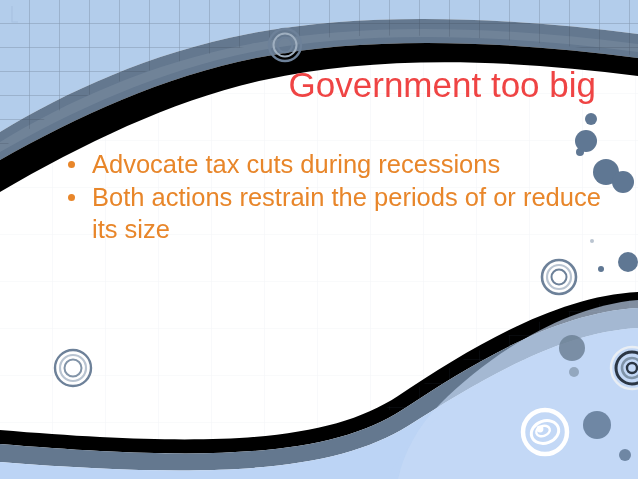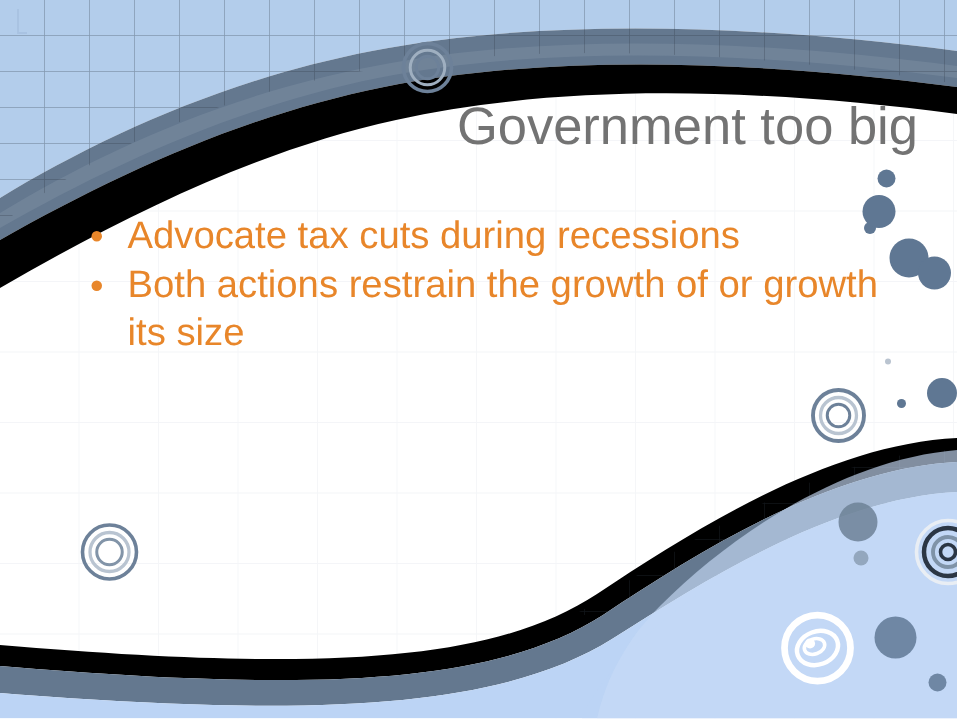--- a/index.html
+++ b/index.html
@@ -25,37 +25,37 @@
     height: 479px;
     pointer-events: none;
   }
   
   #content {
     position: absolute;
     inset: 0;
   }
   #slide-title {
     position: absolute;
-    left: 56px;
+    left: 40px;
     top: 64px;
     width: 556px;
     text-align: right;
     font-size: 35px;
     line-height: 42px;
     font-weight: 400;
-    color: #737373;
+    color: #ef4444;
     letter-spacing: 0px;
     white-space: nowrap;
   }
   #bullet-list {
     position: absolute;
     left: 44px;
     top: 136px;
     width: 560px;
-    margin: 5px;
+    margin: 12px;
     padding: 0;
     list-style: none;
   }
   .bullet-item {
     position: relative;
     padding-left: 36px;
     margin: 0 0 1px 0;
     font-size: 25.5px;
     line-height: 32px;
     color: #e8862a;
@@ -182,18 +182,18 @@
 
     <div id="slide-title">Government too big</div>
 
     <ul id="bullet-list">
       <li class="bullet-item">
         <span class="bullet-marker"></span>
         <span class="bullet-text">Advocate tax cuts during recessions</span>
       </li>
       <li class="bullet-item">
         <span class="bullet-marker"></span>
-        <span class="bullet-text">Both actions restrain the growth of or growth its size</span>
+        <span class="bullet-text">Both actions restrain the periods of or reduce its size</span>
       </li>
     </ul>
 
   </div>
 </div>
 
 </body></html>

